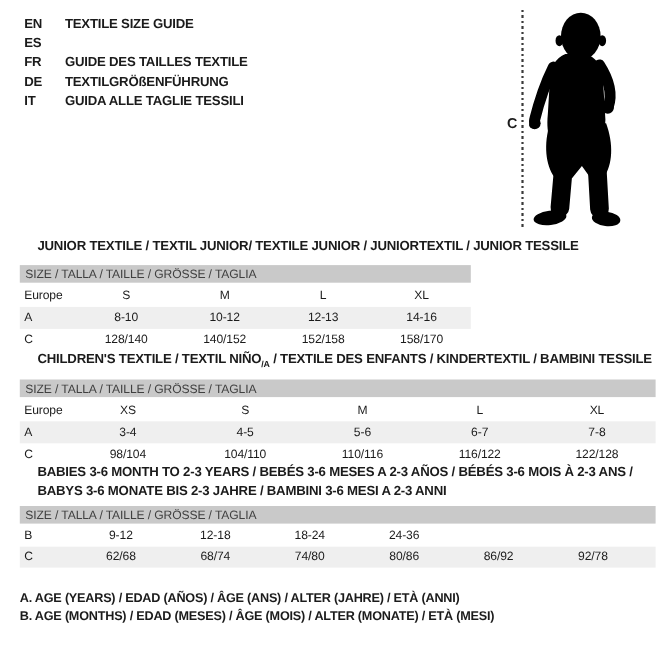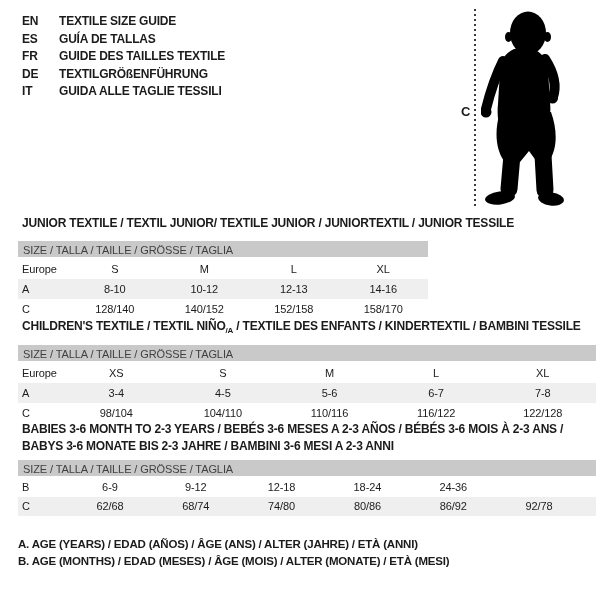--- a/index.html
+++ b/index.html
@@ -14,21 +14,21 @@
   .lang-code{width:37px;flex:0 0 37px;}
 
   
   .figure{position:absolute;left:452px;top:4px;width:148px;height:210px;}
   .c-label{position:absolute;left:9px;top:100px;font-size:13px;font-weight:700;}
   .dotline{position:absolute;left:22px;top:5px;width:2px;height:200px;
            background:repeating-linear-gradient(to bottom,#3a3a3a 0 2px,transparent 2px 5px);}
   .baby-svg{position:absolute;left:29px;top:5px;}
 
   
-  .table-title{position:absolute;left:22px;font-size:12px;font-weight:700;
+  .table-title{position:absolute;left:34px;font-size:12px;font-weight:700;
                letter-spacing:-0.2px;line-height:17px;white-space:nowrap;}
   .table-title sub{font-size:8px;}
 
   
   .stable{position:absolute;left:18px;}
   .sbar{height:16px;line-height:18px;background:#c9c9c9;color:#404040;font-size:11px;
         padding-left:5px;margin-bottom:2px;letter-spacing:-0.1px;}
   .srow{display:grid;font-size:11px;letter-spacing:-0.1px;white-space:nowrap;}
   .srow>div{text-align:center;}
   .srow>div:first-child{text-align:left;padding-left:4px;}
@@ -49,21 +49,20 @@
 
 <div id="canvas">
 
   <div class="lang-block">
     <div class="lang-row">
       <span class="lang-code">EN</span>
       <span class="lang-title">TEXTILE SIZE GUIDE</span>
     </div>
     <div class="lang-row">
       <span class="lang-code">ES</span>
-      <span class="lang-title">GUÍA DE TALLAS</span>
     </div>
     <div class="lang-row">
       <span class="lang-code">FR</span>
       <span class="lang-title">GUIDE DES TAILLES TEXTILE</span>
     </div>
     <div class="lang-row">
       <span class="lang-code">DE</span>
       <span class="lang-title">TEXTILGRÖßENFÜHRUNG</span>
     </div>
     <div class="lang-row">
@@ -150,21 +149,20 @@
   </div>
 
   <div class="table-title" style="top:421px">
     <div>BABIES 3-6 MONTH TO 2-3 YEARS / BEBÉS 3-6 MESES A 2-3 AÑOS / BÉBÉS 3-6 MOIS À 2-3 ANS /</div>
     <div>BABYS 3-6 MONATE BIS 2-3 JAHRE / BAMBINI 3-6 MESI A 2-3 ANNI</div>
   </div>
   <div class="stable t3" style="top:460px">
     <div class="sbar">SIZE / TALLA / TAILLE / GRÖSSE / TAGLIA</div>
     <div class="srow">
       <div>B</div>
-      <div>6-9</div>
       <div>9-12</div>
       <div>12-18</div>
       <div>18-24</div>
       <div>24-36</div>
     </div>
     <div class="srow stripe">
       <div>C</div>
       <div>62/68</div>
       <div>68/74</div>
       <div>74/80</div>

